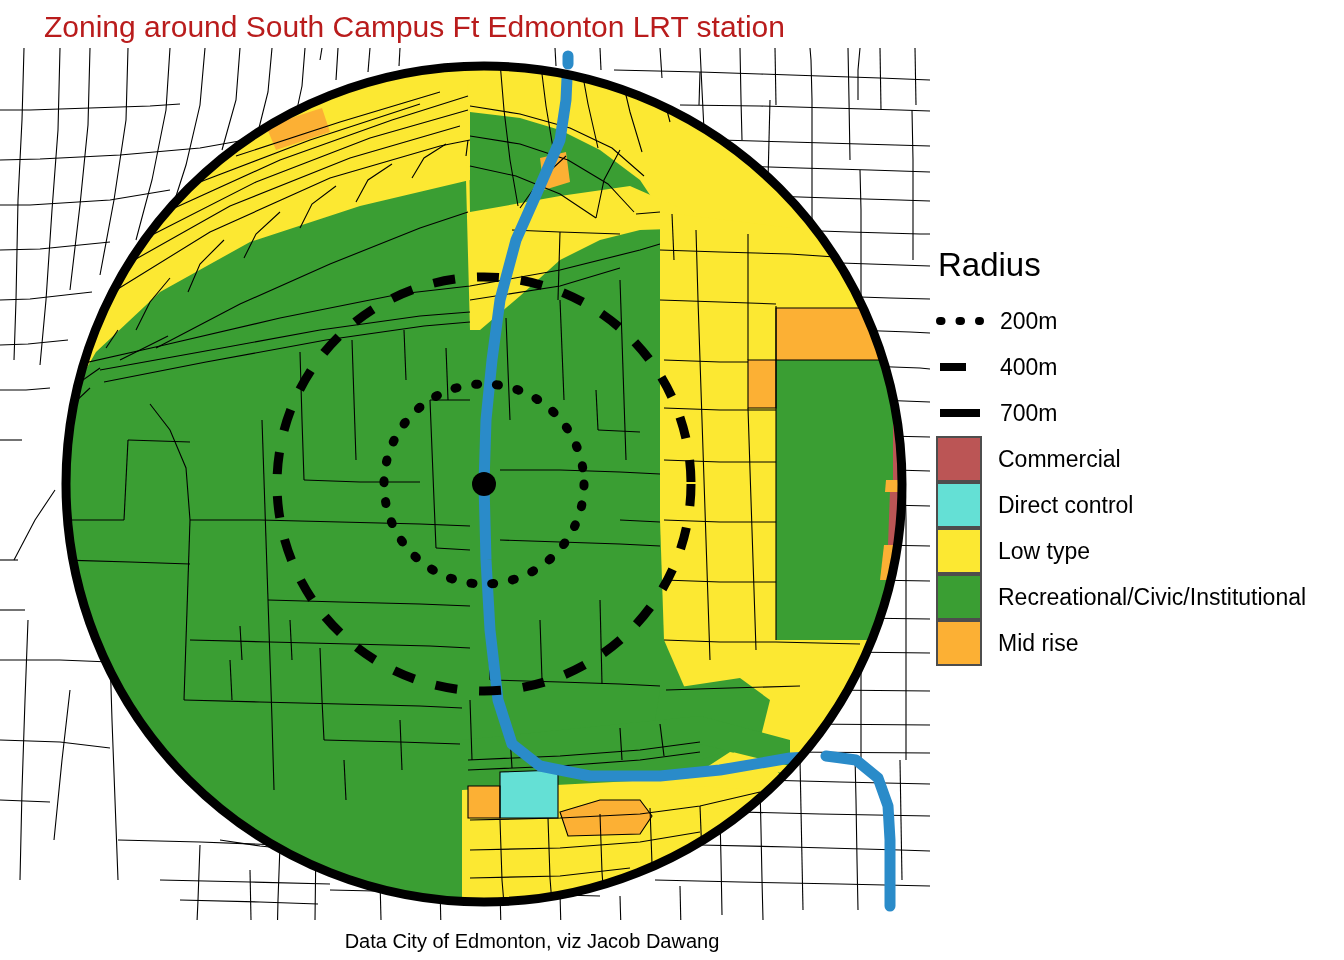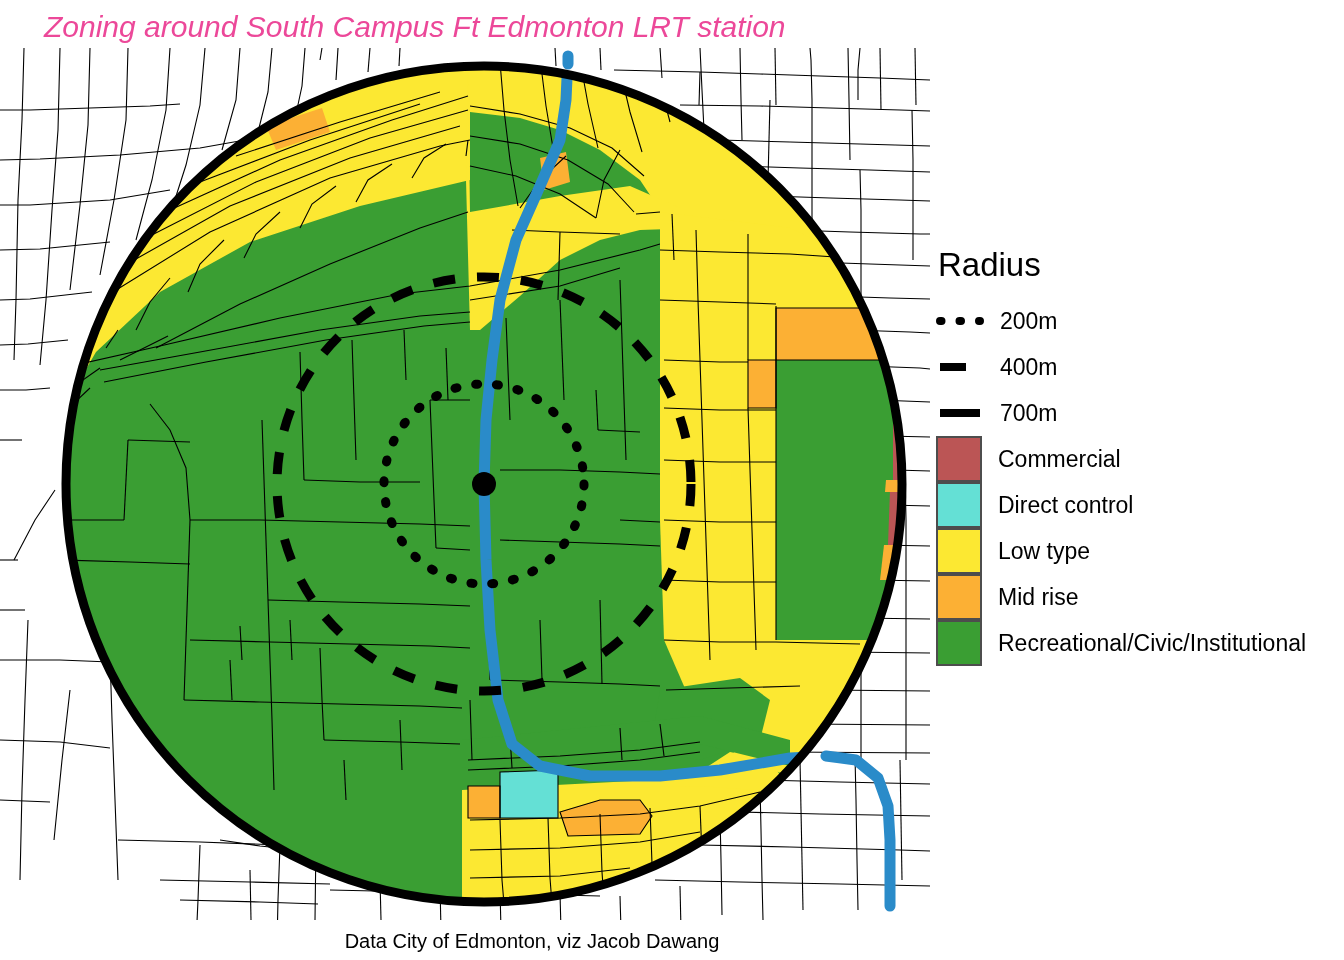--- a/index.html
+++ b/index.html
@@ -18,24 +18,23 @@
     position: absolute;
     left: 0; top: 0;
     width: 1344px;
     height: 960px;
   }
   .map-title {
     position: absolute;
     left: 44px;
     top: 10px;
     font-size: 30px;
-    color: #ec4899;
+    color: #b91c1c;
     font-family: "Liberation Sans", sans-serif;
     white-space: nowrap;
-    font-style: italic;
   }
   .map-caption {
     position: absolute;
     left: 0;
     top: 930px;
     width: 1064px;
     text-align: center;
     font-size: 20px;
     color: #000000;
     font-family: "Liberation Sans", sans-serif;
@@ -433,26 +432,26 @@
         <span class="key-swatch" style="background:#64e0d5"></span>
         <span class="legend-label">Direct control</span>
       </div>
 
       <div class="legend-row">
         <span class="key-swatch" style="background:#fce832"></span>
         <span class="legend-label">Low type</span>
       </div>
 
       <div class="legend-row">
+        <span class="key-swatch" style="background:#3a9e33"></span>
+        <span class="legend-label">Recreational/Civic/Institutional</span>
+      </div>
+
+      <div class="legend-row">
         <span class="key-swatch" style="background:#fcb034"></span>
         <span class="legend-label">Mid rise</span>
       </div>
-
-      <div class="legend-row">
-        <span class="key-swatch" style="background:#3a9e33"></span>
-        <span class="legend-label">Recreational/Civic/Institutional</span>
-      </div>
     </div>
   </div>
 
   <div class="map-caption">Data City of Edmonton, viz Jacob Dawang</div>
 
 </div>
 
 </body></html>

